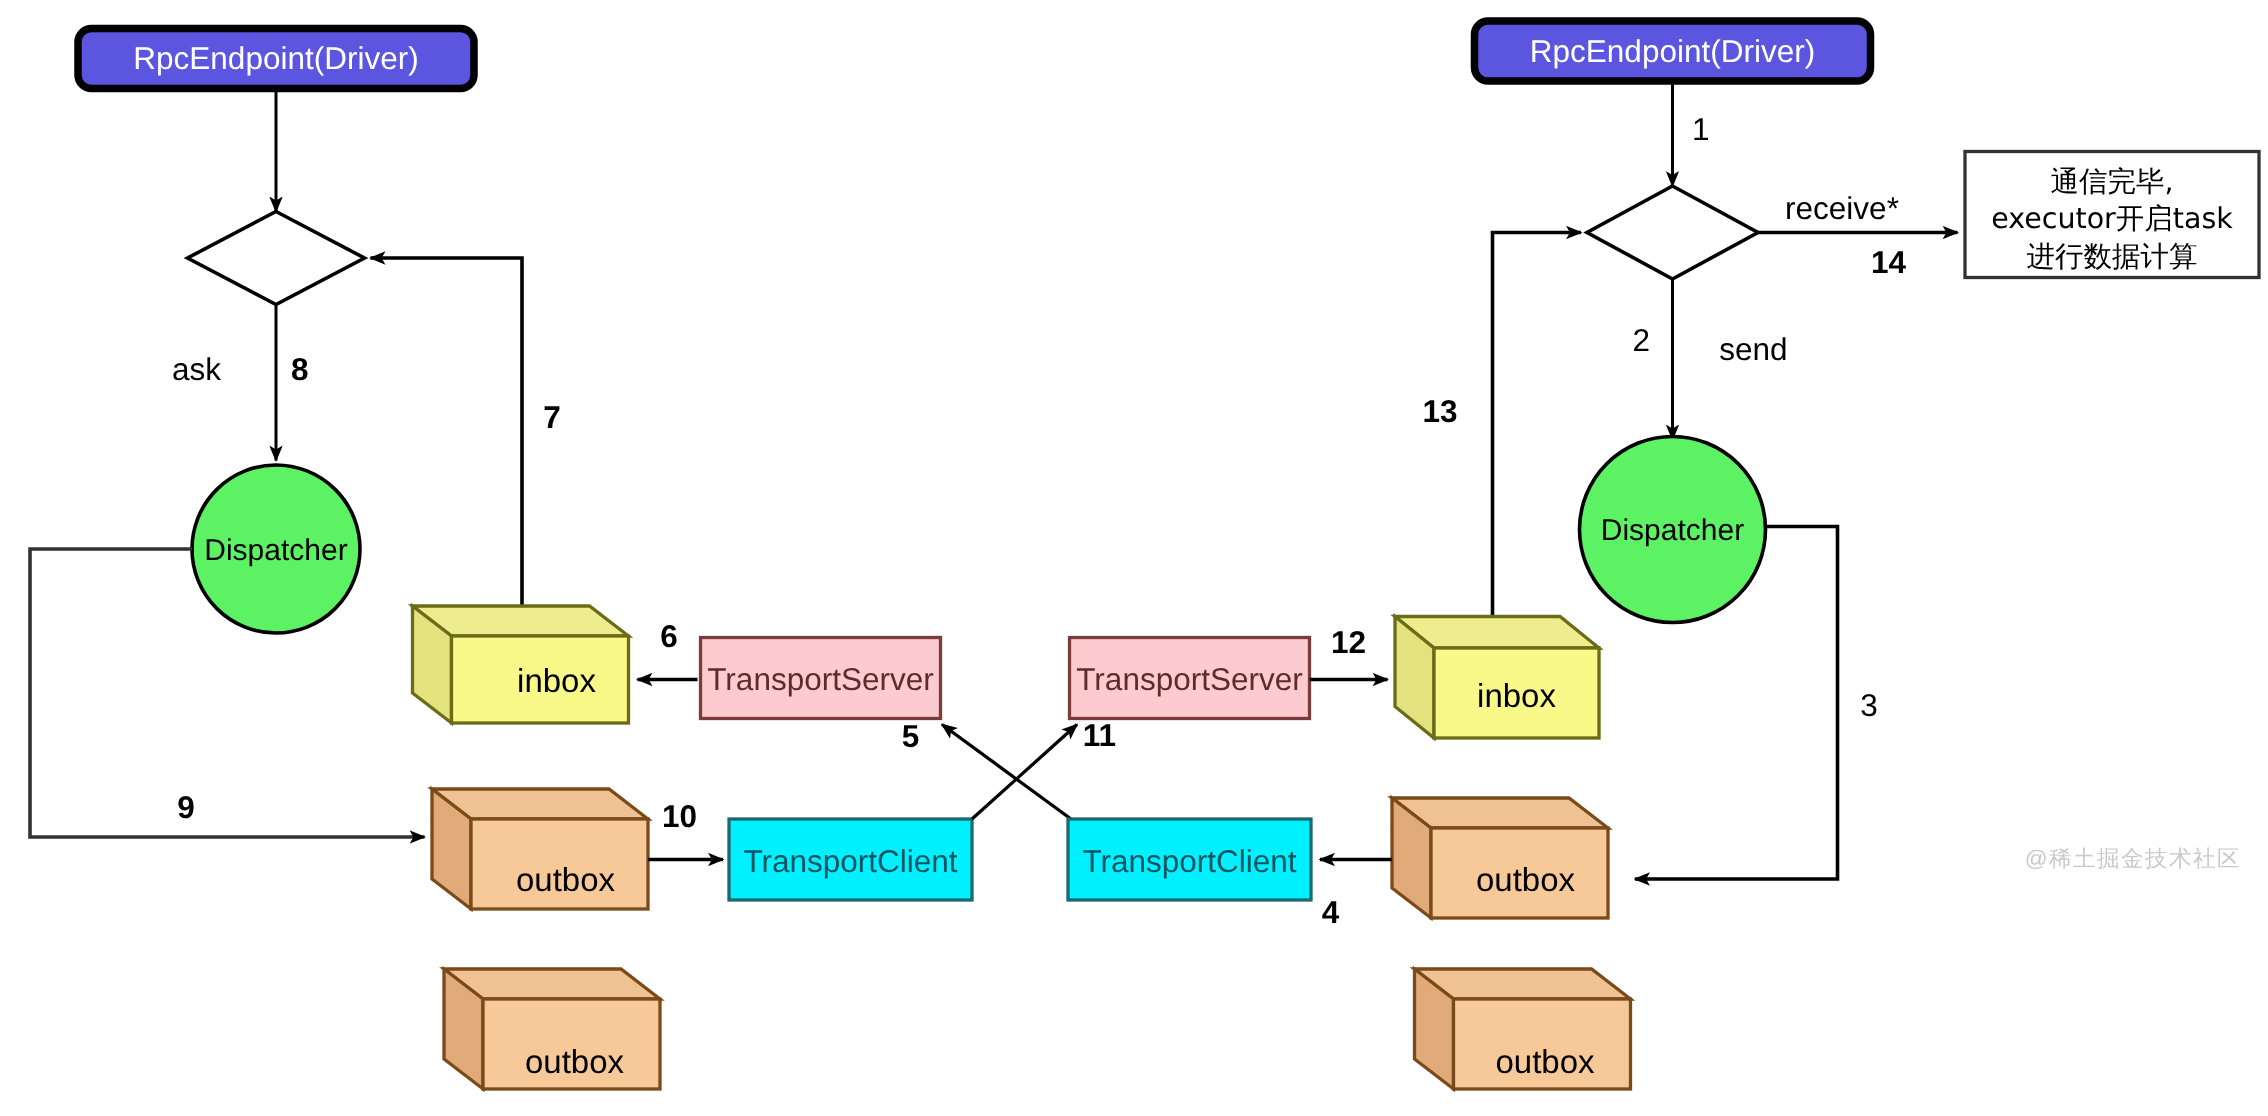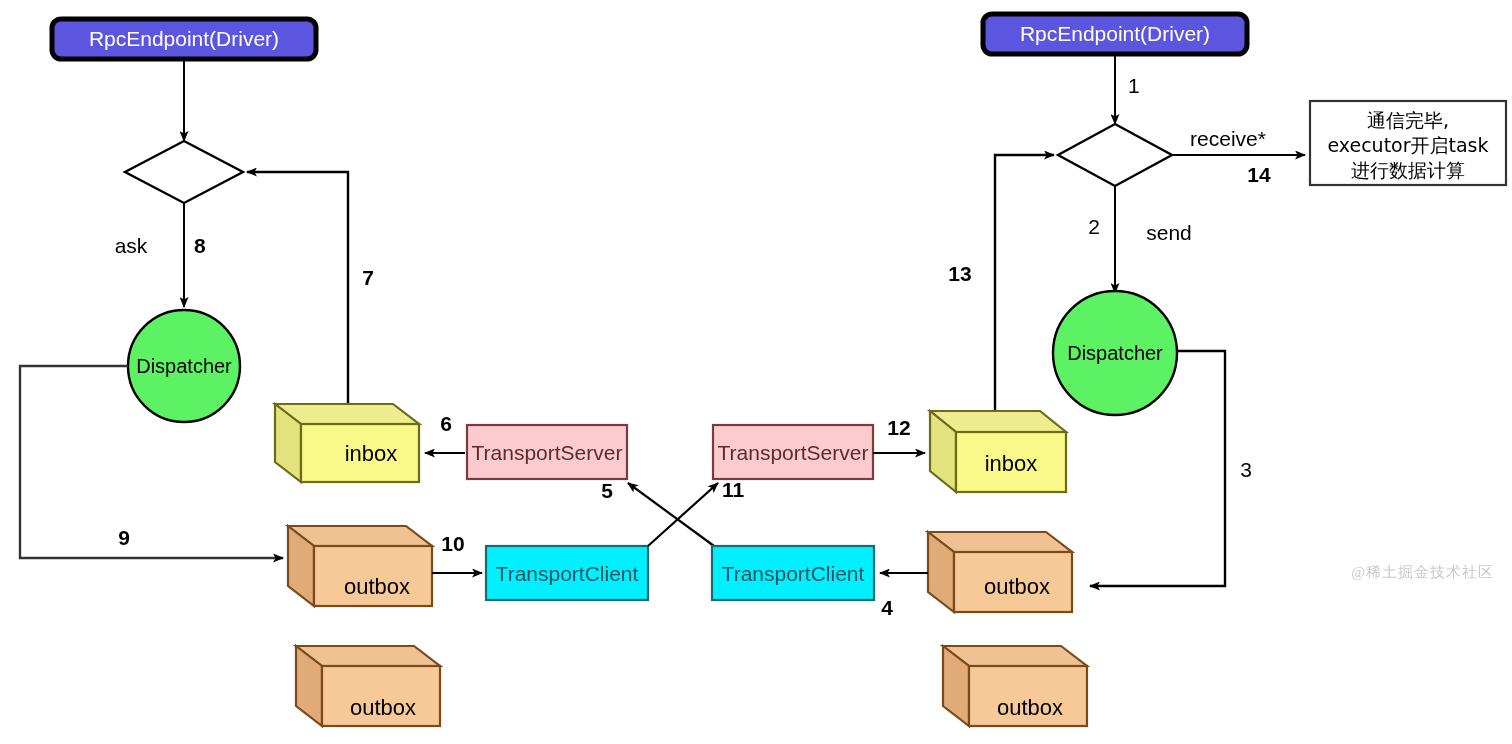--- a/index.html
+++ b/index.html
@@ -17,21 +17,21 @@
   .edge-lbl{font-size:21px;fill:#000;}
   .box-txt{font-size:22px;fill:#000;}
   .ts-txt{font-size:21px;fill:#5c2b2b;}
   .tc-txt{font-size:21px;fill:#0b5560;}
   .rpc-txt{font-size:21px;fill:#ffffff;}
   .disp-txt{font-size:20px;fill:#000;}
   .note-txt{font-size:19px;fill:#000;font-family:"DejaVu Sans","Liberation Sans",sans-serif;}
   .watermark{
     position:absolute;right:18px;bottom:14px;
     font-size:15px;color:#c9c9c9;
-    font-family:Liberation Serif, serif;
+    font-family:Liberation Sans, sans-serif;
     letter-spacing:1px;
     user-select:none;
   }
   line,path,polygon,polyline,circle,rect,ellipse{shape-rendering:geometricPrecision;}
 </style>
 </head>
 <body>
 
 <div id="stage">
 

